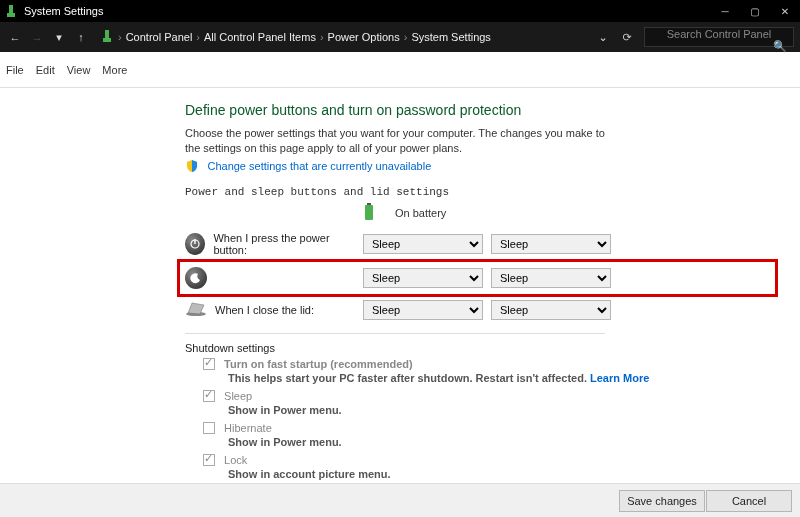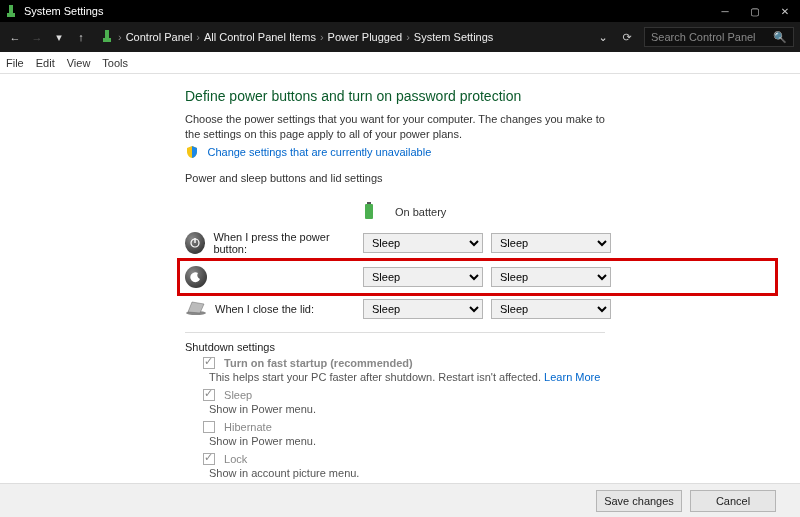--- a/index.html
+++ b/index.html
@@ -9,47 +9,47 @@
   .titlebar .title { flex:0 0 auto; }
   .titlebar .spacer { flex:1; }
   .winbtn { width:30px; height:22px; display:flex; align-items:center; justify-content:center; color:#ccc; font-size:10px; }
   .navbar { height:30px; background:#1a1a1a; color:#fff; display:flex; align-items:center; font-size:11px; padding:0 6px; }
   .navbtn { width:18px; height:18px; display:flex; align-items:center; justify-content:center; color:#ddd; margin-right:4px; }
   .navbtn.disabled { color:#555; }
   .crumbsep { margin:0 4px; color:#888; }
   .crumb { color:#eee; }
   .nav-spacer { flex:1; }
   .nav-refresh { width:22px; display:flex; align-items:center; justify-content:center; color:#ccc; }
-  .searchbox { width:150px; height:20px; background:#111; border:1px solid #333; display:flex; align-items:center; padding:0 6px; color:#888; font-size:11px; margin-left:6px;}
+  .searchbox { width:150px; height:20px; background:#111; border:1px solid #333; display:flex; align-items:center; padding:0 6px; color:#888; font-size:11px; margin-left:6px;flex-direction:column;}
   .searchbox .sicon { margin-left:auto; color:#888; }
-  .menubar { height:22px; background:#fff; border-bottom:1px solid #e0e0e0; display:flex; align-items:center; font-size:11px; color:#333; padding-left:6px; gap:12px;}
+  .menubar { height:36px; background:#fff; border-bottom:1px solid #e0e0e0; display:flex; align-items:center; font-size:11px; color:#333; padding-left:6px; gap:12px;}
   .content { position:relative; height:calc(517px - 22px - 30px - 22px - 34px); overflow:hidden; padding:14px 30px 0 185px; }
   .heading { color:#0a5a2a; font-size:14px; margin-bottom:8px; }
   .desc { font-size:11px; color:#333; line-height:1.35; max-width:430px; }
   .link { color:#0066cc; font-size:11px; }
   .shield { width:14px; height:14px; display:inline-flex; align-items:center; justify-content:center; vertical-align:-3px; margin-right:4px;}
-  .section-sub { font-size:11px; color:#333; margin-top:12px; margin-bottom:18px; }
+  .section-sub { font-size:11px; color:#333; margin-top:12px; margin-bottom:5px;font-family:Liberation Mono, monospace; }
   .hdrcols { display:grid; grid-template-columns:170px 120px 120px; gap:8px; align-items:center; font-size:11px; color:#333; margin-bottom:6px;}
   .hdrcols .colhead { display:flex; align-items:center; gap:20px; }
   .battery-icon { width:12px; height:18px; }
   .plug-icon { width:20px; height:12px; }
   .ctrlrow { display:grid; grid-template-columns:170px 120px 120px; gap:8px; align-items:center; font-size:11px; margin:3px 0; padding:3px 0;}
   .ctrlrow.highlight { outline:3px solid #d40000; outline-offset:1px; padding:4px 4px; margin:4px -4px; }
   .ctrlrow .label { display:flex; align-items:center; gap:8px; color:#222;}
   .roundicon { width:22px; height:22px; border-radius:50%; display:flex; align-items:center; justify-content:center;}
   .roundicon.dark { background:radial-gradient(circle at 35% 30%, #888, #222);}
   .lid-icon { width:22px; height:16px; }
   select.drop { width:100%; height:20px; font-size:11px; background:#f0f0f0; border:1px solid #b5b5b5; padding:0 4px; }
   .divider { border:none; border-top:1px solid #ddd; margin:10px 0 6px 0; width:420px;}
   .check-item { font-size:11px; color:#444; margin:4px 0 2px 18px;}
   .check-item.disabled { color:#888; }
-  .check-sub { font-size:11px; color:#555; margin:0 0 6px 24px;}
+  .check-sub { font-size:11px; color:#555; margin:0 0 6px 43px;font-weight:bold;}
   .cbx { width:12px; height:12px; border:1px solid #aaa; display:inline-block; vertical-align:-2px; margin-right:6px; position:relative;}
   .cbx.checked::after { content:"✓"; position:absolute; top:-3px; left:0; font-size:11px; color:#888;}
-  .footer { position:absolute; bottom:0; left:0; right:0; height:34px; background:#f0f0f0; border-top:1px solid #ddd; display:flex; align-items:center; justify-content:flex-end; padding-right:24px; gap:8px;}
+  .footer { position:absolute; bottom:0; left:0; right:0; height:34px; background:#f0f0f0; border-top:1px solid #ddd; display:flex; align-items:center; justify-content:flex-end; padding-right:8px; gap:1px;}
   .btn { min-width:86px; height:22px; background:#e6e6e6; border:1px solid #b5b5b5; font-size:11px; display:flex; align-items:center; justify-content:center; color:#222;}
   .shutdown-head { font-size:11px; color:#222; margin:8px 0 2px 0;}
 </style>
 </head>
 <body>
 
 <div class="titlebar">
   <span class="icon">
     <svg width="14" height="14">
         <rect x="5" y="1" width="4" height="8" fill="#4caf50"></rect>
@@ -73,37 +73,37 @@
     <svg width="14" height="14">
         <rect x="5" y="1" width="4" height="8" fill="#4caf50"></rect>
         <rect x="3" y="9" width="8" height="4" fill="#4caf50"></rect>
       </svg>
   </span>
   <span class="crumbsep">›</span>
   <span class="crumb">Control Panel</span>
   <span class="crumbsep">›</span>
   <span class="crumb">All Control Panel Items</span>
   <span class="crumbsep">›</span>
-  <span class="crumb">Power Plugged</span>
+  <span class="crumb">Power Options</span>
   <span class="crumbsep">›</span>
   <span class="crumb">System Settings</span>
   <span class="nav-spacer"></span>
   <div class="navbtn">⌄</div>
   <div class="nav-refresh">⟳</div>
   <div class="searchbox">
     <span>Search Control Panel</span>
     <span class="sicon">🔍</span>
   </div>
 </div>
 
 <div class="menubar">
   <span>File</span>
   <span>Edit</span>
   <span>View</span>
-  <span>Tools</span>
+  <span>More</span>
 </div>
 
 <div class="content">
   <div class="heading">Define power buttons and turn on password protection</div>
   <div class="desc">Choose the power settings that you want for your computer. The changes you make to the settings on this page apply to all of your power plans.</div>
   <div>
     <span class="shield">
       <svg width="14" height="14">
           <path d="M7 1 L12 3 V7 C12 10 9 13 7 13 C5 13 2 10 2 7 V3 Z" fill="#f5c518"></path>
           <path d="M7 1 L12 3 V7 C12 10 9 13 7 13 Z" fill="#1e88e5"></path>

